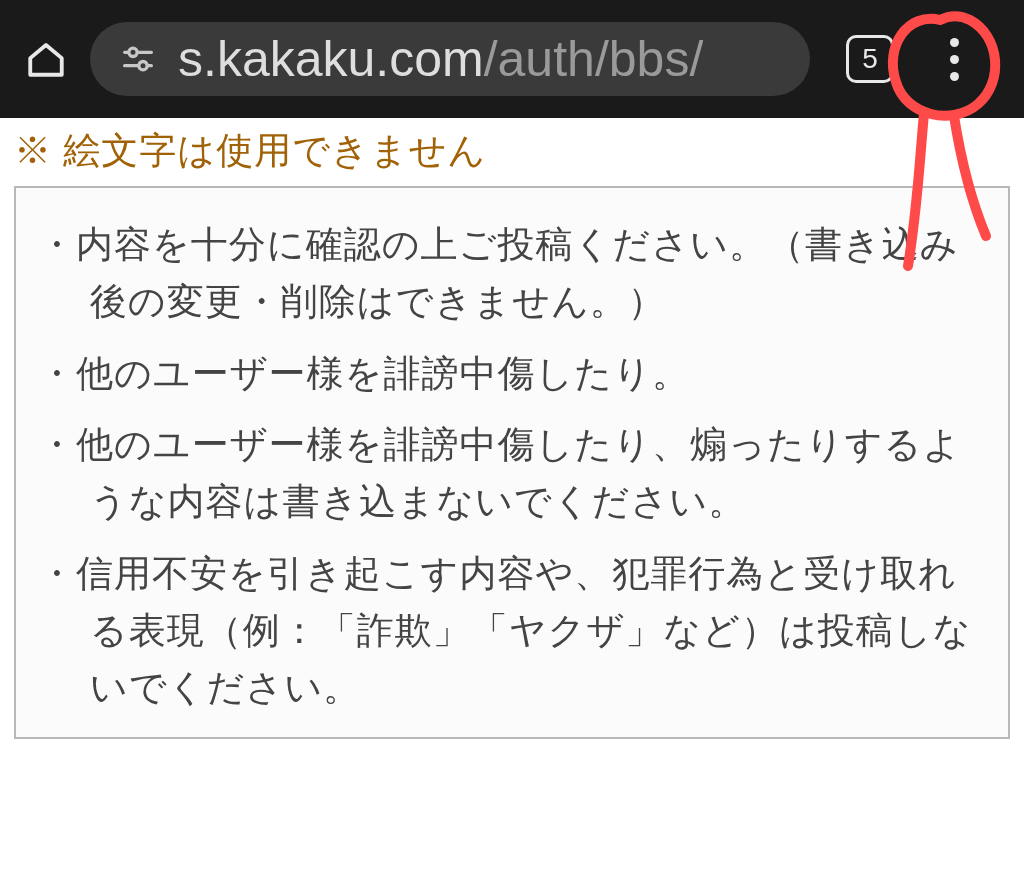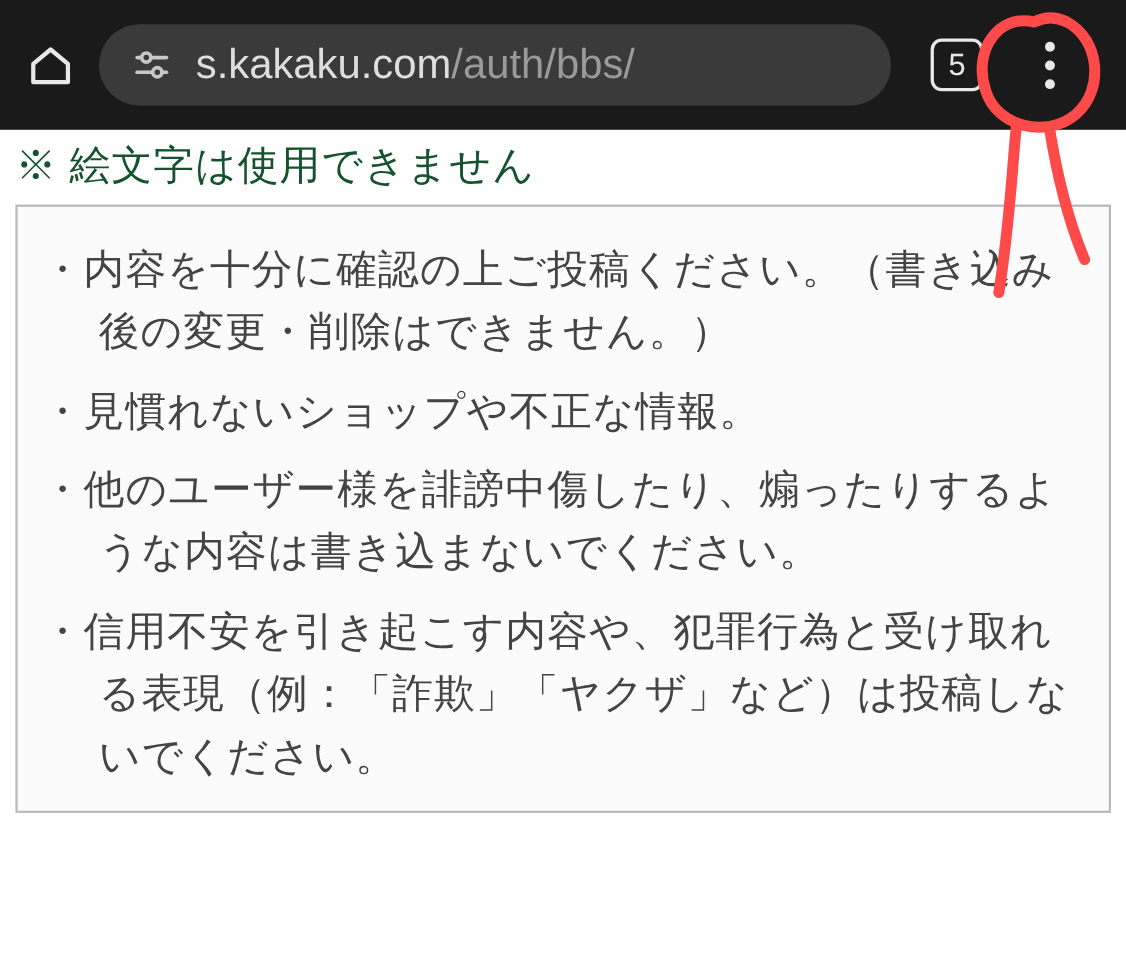--- a/index.html
+++ b/index.html
@@ -39,21 +39,21 @@
       gap: 20px;
       max-width: 720px;
     }
     .site-settings-icon {
       color: #c8c8c8;
       display: flex;
       align-items: center;
     }
     .url-text {
       color: #dedede;
-      font-size: 38px;
+      font-size: 50px;
       white-space: nowrap;
       overflow: hidden;
       text-align: right;
     }
     .url-path { color: #9a9a9a; }
     .tab-count {
       color: #e8e8e8;
       border: 3px solid #e8e8e8;
       border-radius: 10px;
       width: 48px;
@@ -79,21 +79,21 @@
     .kebab-dot {
       width: 9px;
       height: 9px;
       background: #e8e8e8;
       border-radius: 50%;
     }
     .content {
       padding: 4px 14px 0 14px;
     }
     .emoji-note {
-      color: #14532d;
+      color: #a16207;
       font-size: 37px;
       padding: 4px 0 10px 0;
       letter-spacing: 1px;
     }
     .rules-box {
       border: 2px solid #b8b8b8;
       background: #fbfbfb;
       padding: 14px 22px 18px 22px;
     }
     .rule-item {
@@ -143,21 +143,21 @@
     <div class="kebab-dot"></div>
     <div class="kebab-dot"></div>
     <div class="kebab-dot"></div>
   </div>
 </div>
 
 <div class="content">
   <div class="emoji-note">※ 絵文字は使用できません</div>
   <div class="rules-box">
     <div class="rule-item">・内容を十分に確認の上ご投稿ください。（書き込み後の変更・削除はできません。）</div>
-    <div class="rule-item">・見慣れないショップや不正な情報。</div>
+    <div class="rule-item">・他のユーザー様を誹謗中傷したり。</div>
     <div class="rule-item">・他のユーザー様を誹謗中傷したり、煽ったりするような内容は書き込まないでください。</div>
     <div class="rule-item">・信用不安を引き起こす内容や、犯罪行為と受け取れる表現（例：「詐欺」「ヤクザ」など）は投稿しないでください。</div>
   </div>
 </div>
 
 <svg class="annotation" width="140" height="300" viewBox="0 0 140 300">
   <g fill="none" stroke="#ff4a4a" stroke-width="10" stroke-linecap="round" stroke-linejoin="round">
 
     <path d="M 62 16 
              C 30 8, 6 42, 18 78

